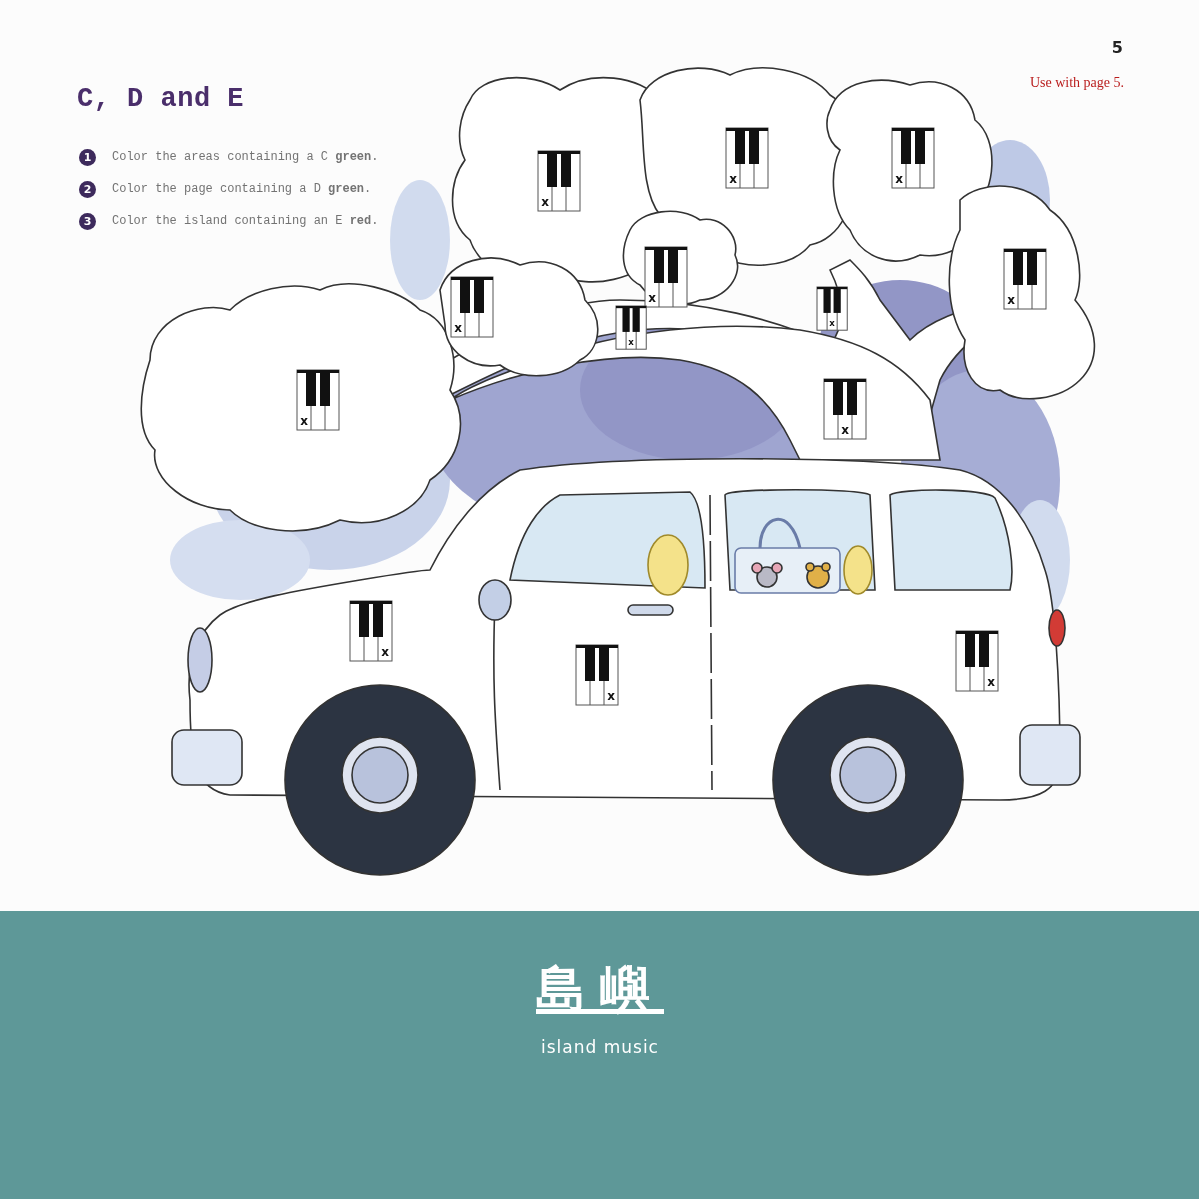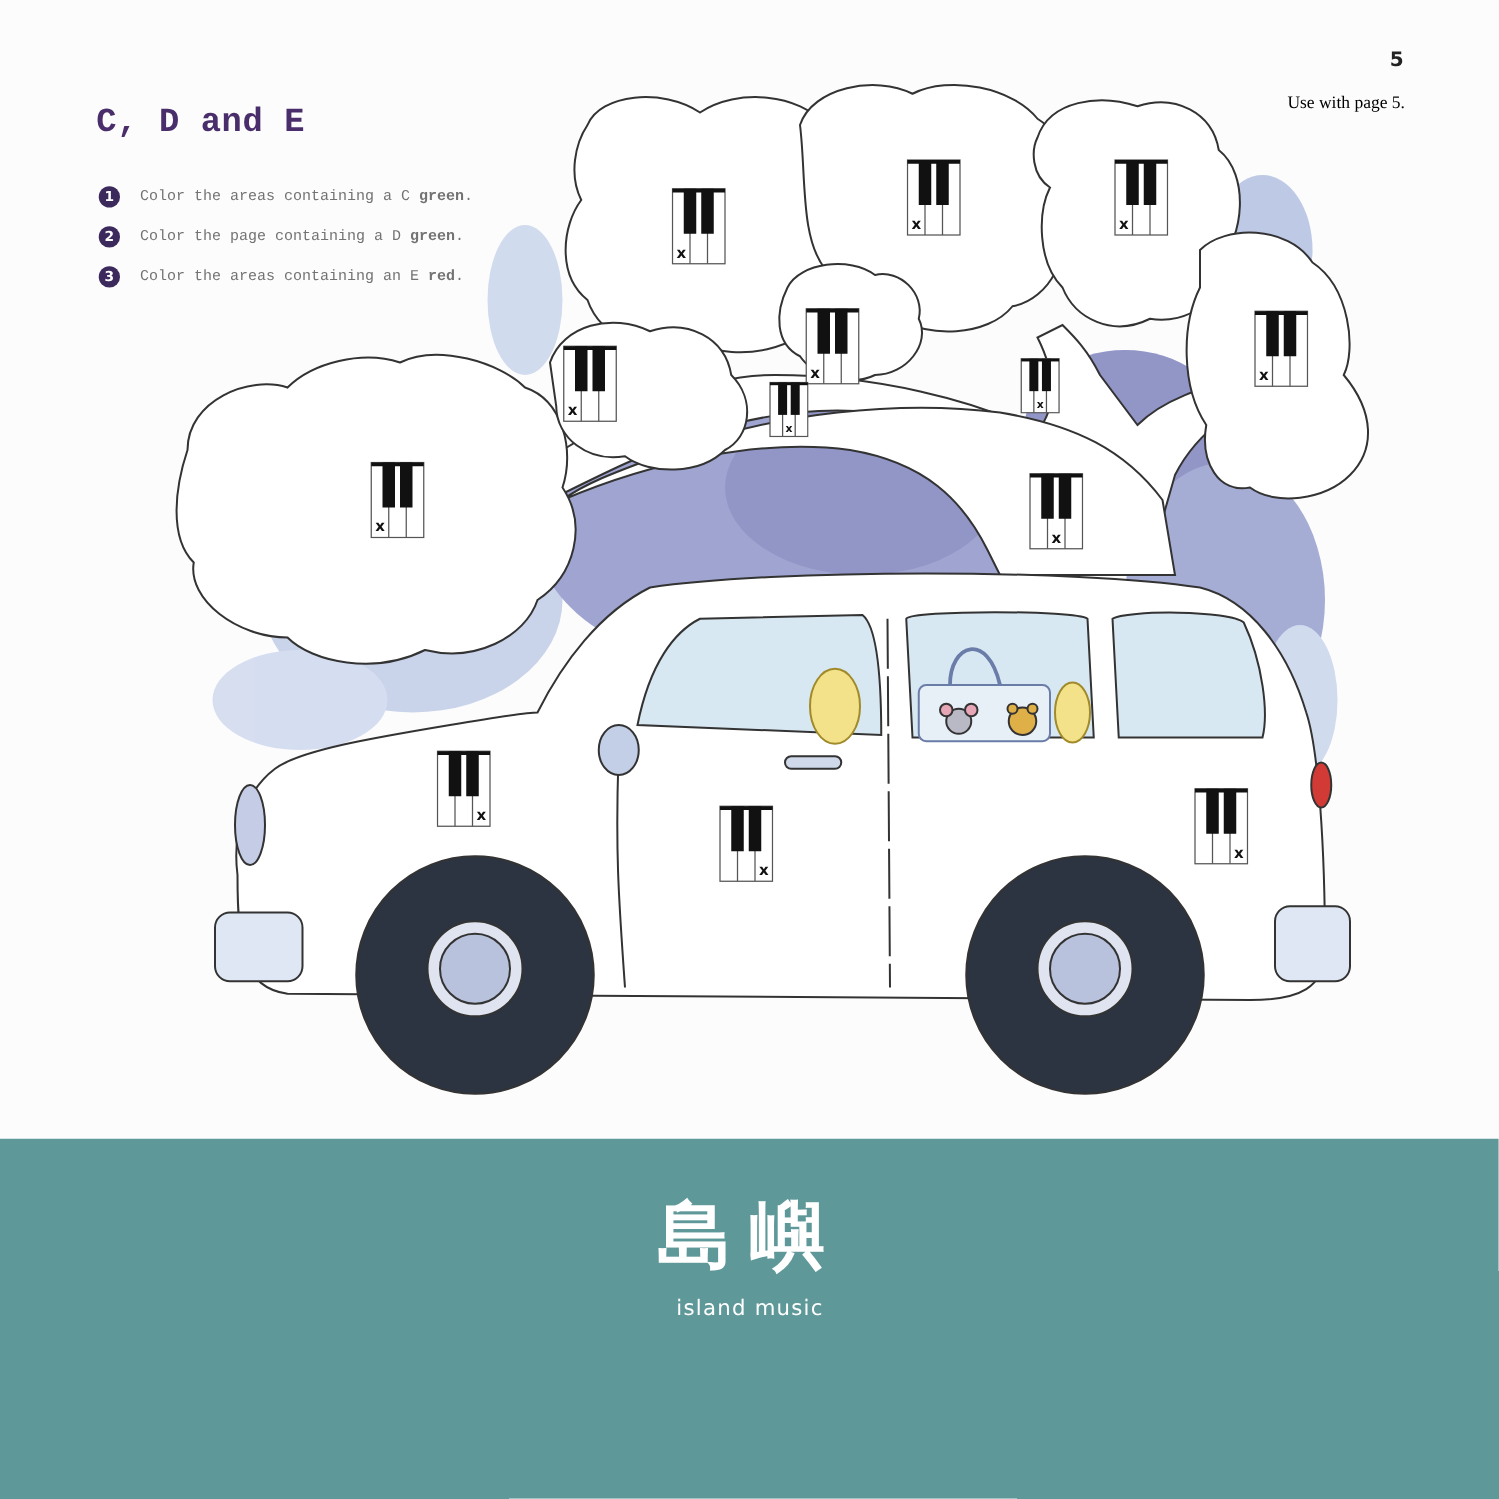--- a/index.html
+++ b/index.html
@@ -1,29 +1,29 @@
 <!DOCTYPE html>
 <html><head>
 <meta charset="utf-8">
 <style>
   html, body { margin:0; padding:0; }
   body { width:1199px; height:1199px; background:#fdfdfd; position:relative; overflow:hidden; font-family:"DejaVu Serif", serif; }
   .page { position:absolute; left:0; top:0; width:1199px; height:911px; background:#fcfcfc; }
   .page-number { position:absolute; right:76px; top:38px; font-family:"DejaVu Sans", sans-serif; font-weight:bold; font-size:16px; color:#222; }
-  .use-with { position:absolute; right:75px; top:75px; font-family:"Liberation Serif", serif; font-size:14px; color:#000000; }
+  .use-with { position:absolute; right:75px; top:75px; font-family:"Liberation Serif", serif; font-size:14px; color:#b91c1c; }
   .title { position:absolute; left:77px; top:84px; font-family:Liberation Mono, monospace; font-weight:bold; font-size:27px; color:#4a2e6b; letter-spacing:0.5px; }
   .instructions { position:absolute; left:79px; top:141px; }
   .inst { display:flex; align-items:center; height:32px; }
   .badge { width:17px; height:17px; border-radius:50%; background:#3d2a5c; color:#fff; font-family:"DejaVu Sans", sans-serif; font-weight:bold; font-size:11px; display:flex; align-items:center; justify-content:center; margin-right:16px; }
   .inst-text { font-family:Liberation Mono, monospace; font-size:12px; color:#737373; }
   .inst-text b { font-weight:bold; }
   svg.art { position:absolute; left:0; top:0; }
   .footer { position:absolute; left:0; top:911px; width:1199px; height:288px; background:#5e9898; }
   .logo { position:absolute; left:510px; top:945px; width:180px; text-align:center; color:#fff; }
-  .logo-cjk { font-family:"DejaVu Sans", sans-serif; font-size:60px; line-height:88px; letter-spacing:14px; font-weight:bold; }
+  .logo-cjk { font-family:"DejaVu Sans", sans-serif; font-size:50px; line-height:88px; letter-spacing:14px; font-weight:bold;text-decoration:underline; }
   .logo-en { font-family:"DejaVu Sans", sans-serif; font-size:17px; letter-spacing:1px; margin-top:4px; }
   .kb { position:absolute; }
 </style>
 </head>
 <body>
 
 <div class="page">
 
   <svg class="art" width="1199" height="911" viewBox="0 0 1199 911">
 
@@ -103,21 +103,21 @@
     <div class="inst">
       <span class="badge">1</span>
       <span class="inst-text"><span>Color the areas containing a C </span><b>green</b><span>.</span></span>
     </div>
     <div class="inst">
       <span class="badge">2</span>
       <span class="inst-text"><span>Color the page containing a D </span><b>green</b><span>.</span></span>
     </div>
     <div class="inst">
       <span class="badge">3</span>
-      <span class="inst-text"><span>Color the areas containing an E </span><b>red</b><span>.</span></span>
+      <span class="inst-text"><span>Color the island containing an E </span><b>red</b><span>.</span></span>
     </div>
   </div>
 
   <div id="keyboards">
       <svg width="44" height="62" class="kb" style="left: 537px; top: 150px;">
         <rect x="1" y="1" width="42" height="60" fill="#fff" stroke="#555" stroke-width="1"></rect>
         <line x1="15" y1="1" x2="15" y2="61" stroke="#555"></line>
         <line x1="29" y1="1" x2="29" y2="61" stroke="#555"></line>
         <rect x="1" y="1" width="42" height="3" fill="#111"></rect>
         <rect x="10" y="1" width="10" height="36" fill="#111"></rect>

